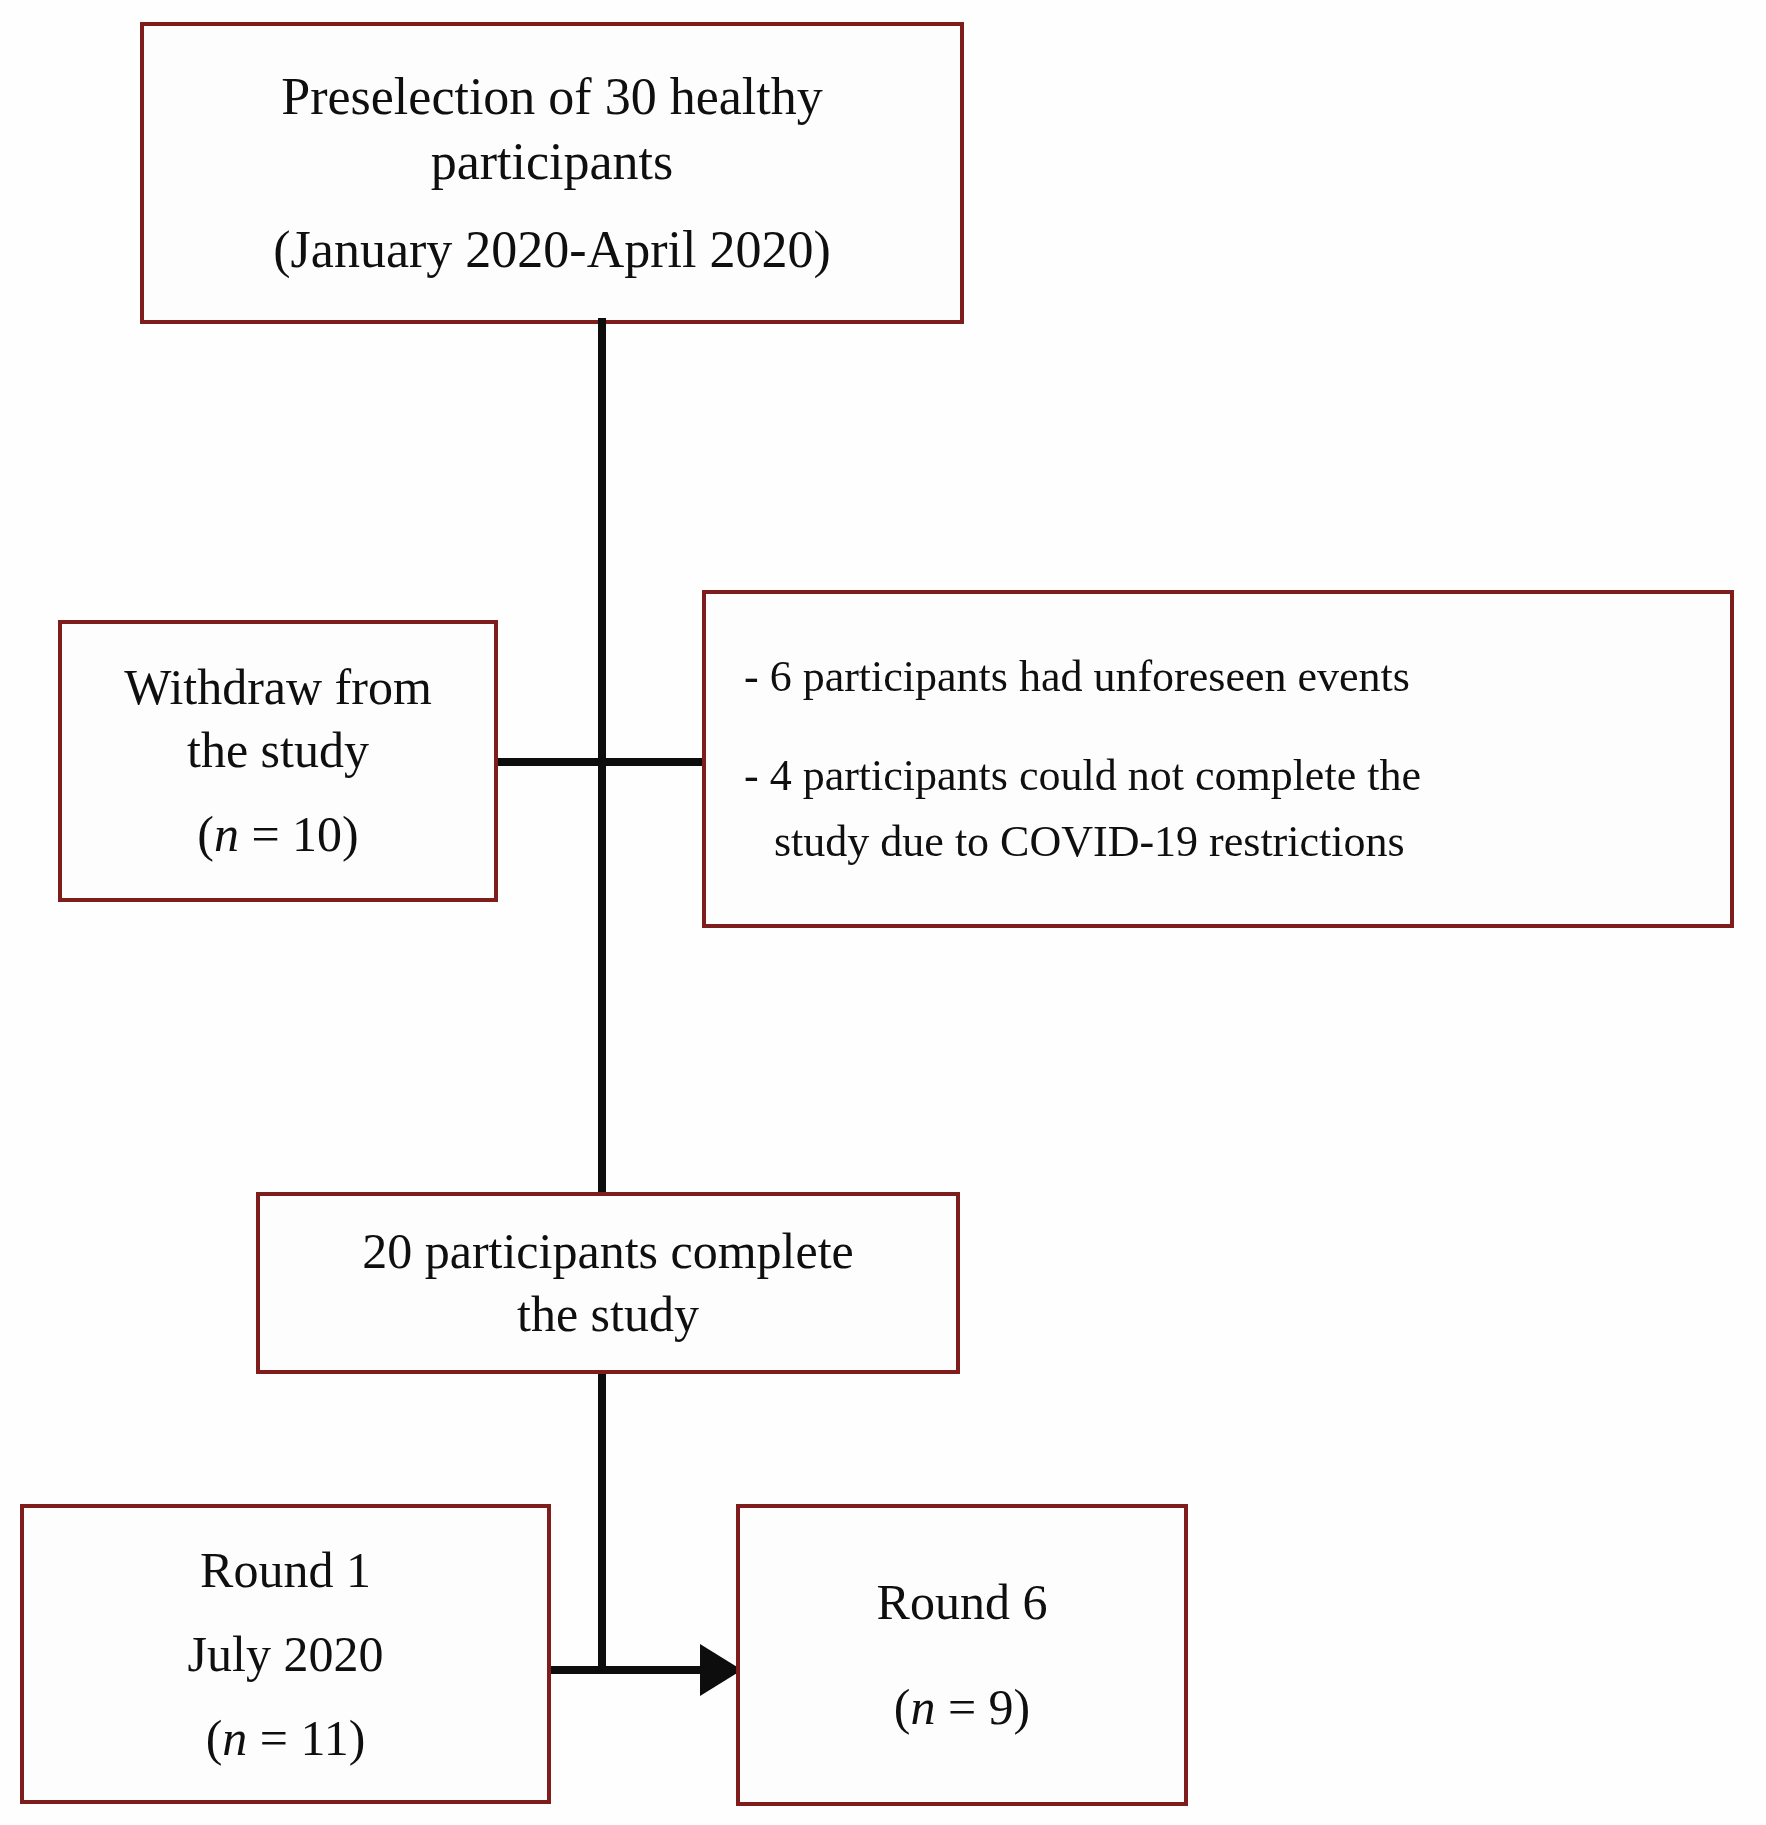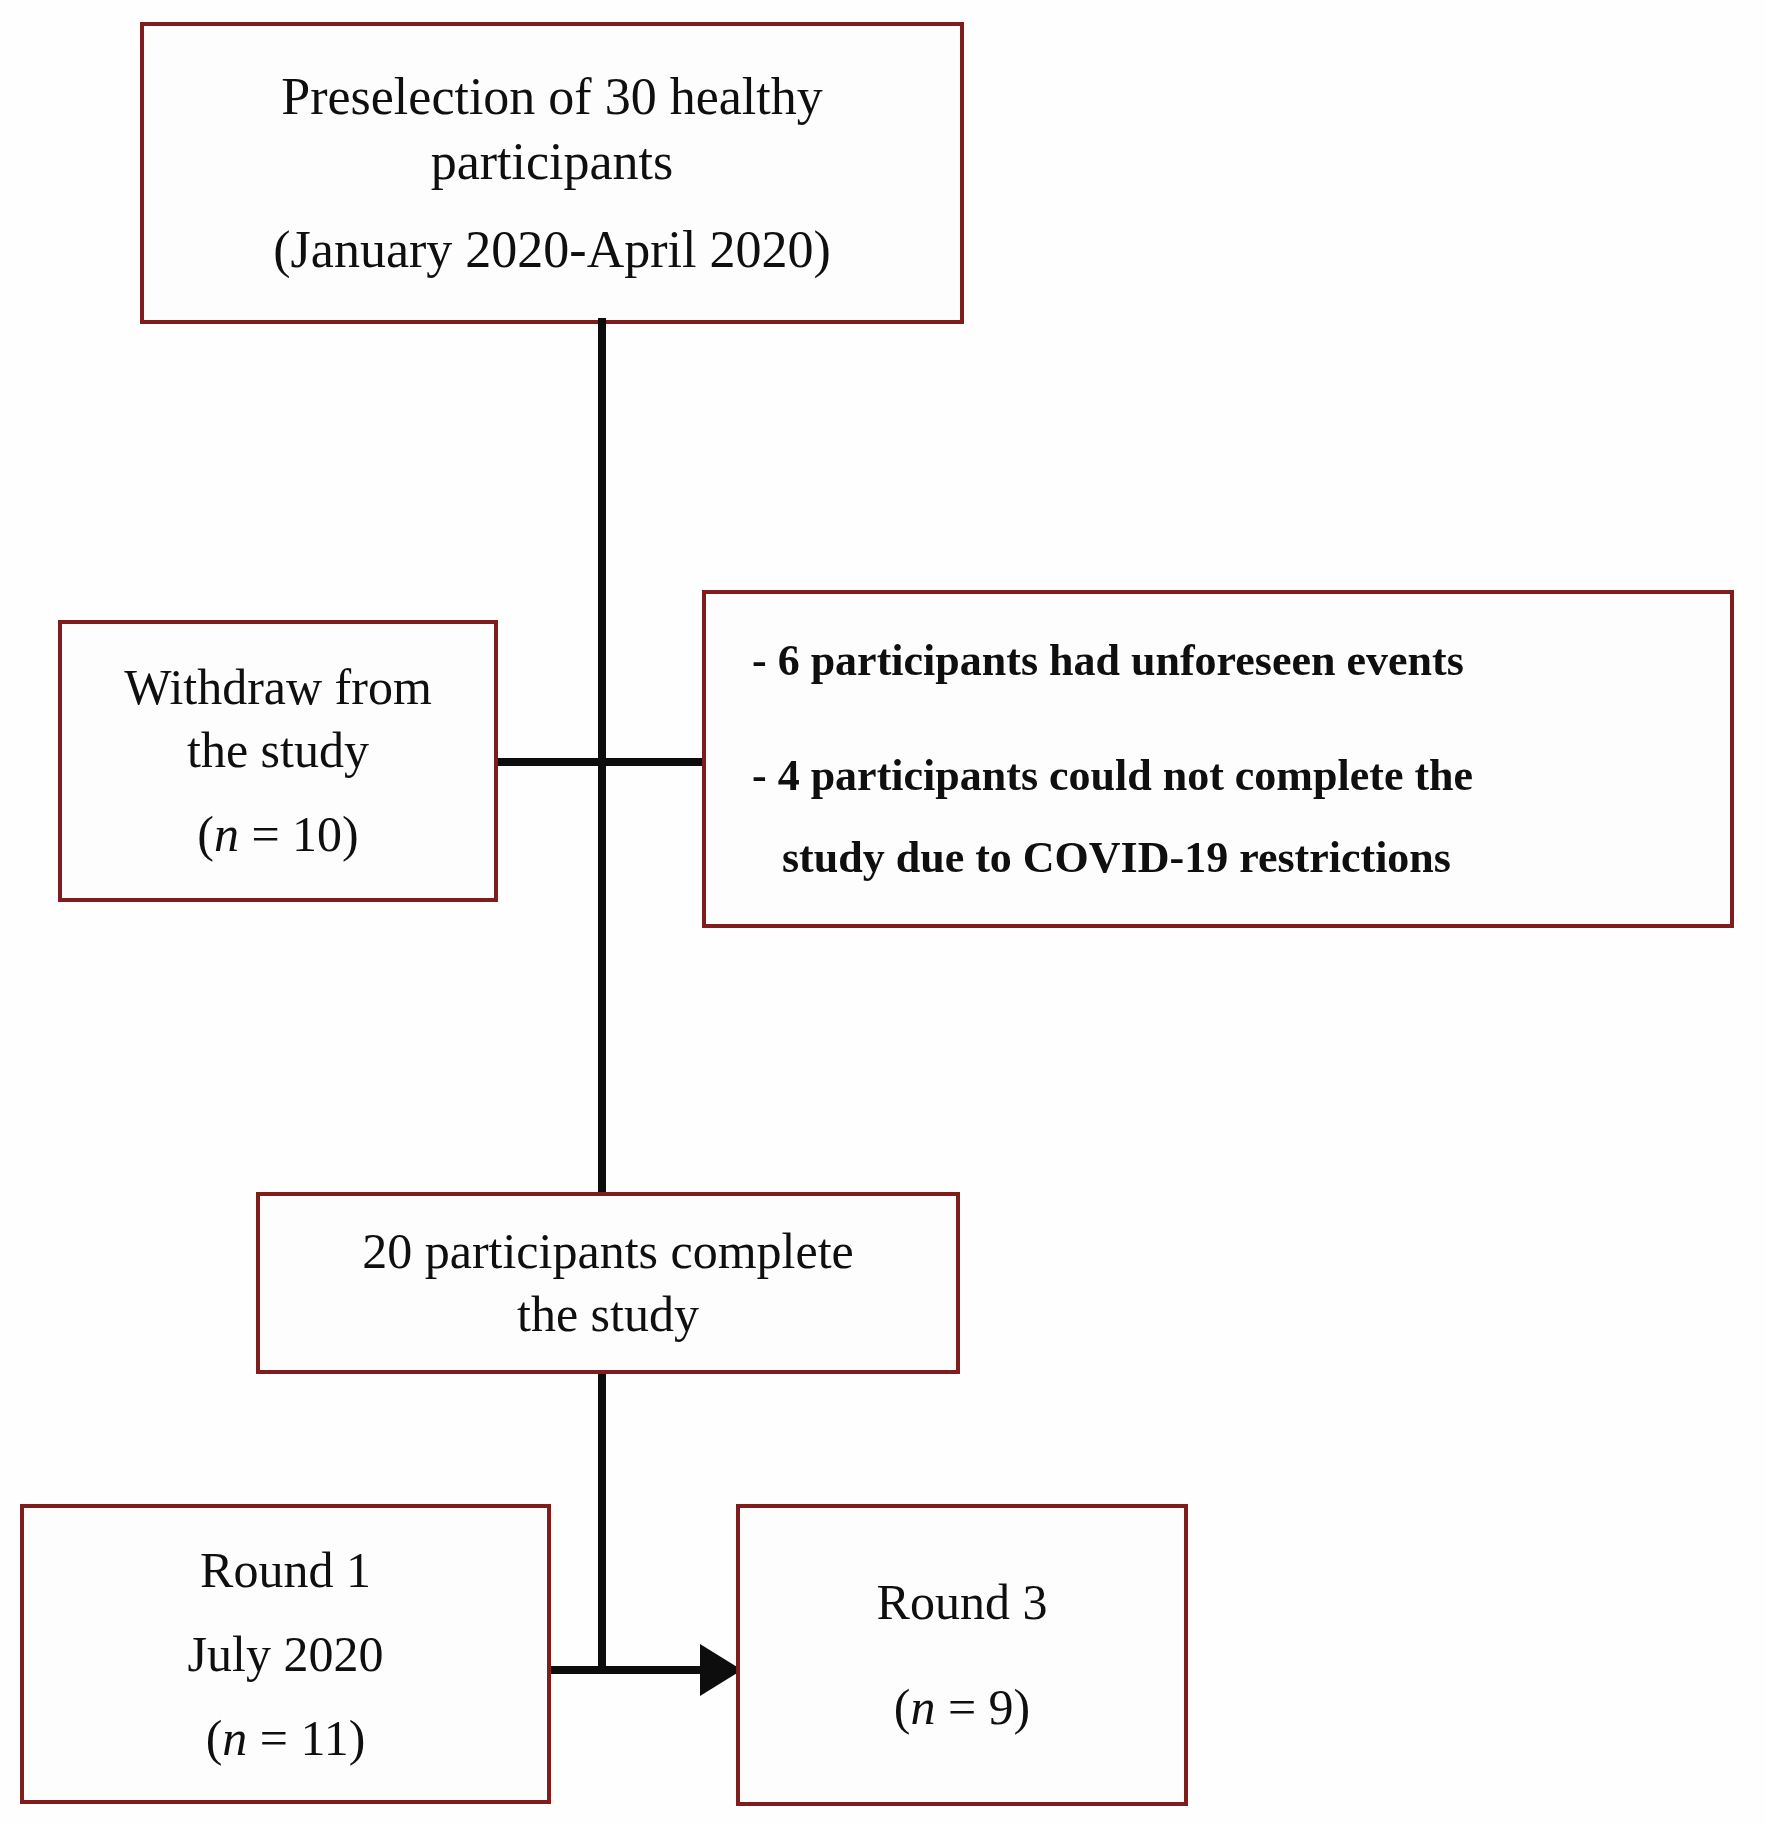--- a/index.html
+++ b/index.html
@@ -68,22 +68,21 @@
   }
   #box-round2 {
     left: 736px;  top: 1504px; width: 452px; height: 302px;
     font-size: 50px;
     padding: 4px 10px;
   }
 
   .reason-item {
     display: block;
     width: 100%;
-    margin: 12px;
-    font-weight: bold;
+    margin: 4px;
   }
   .reason-spacer { height: 34px; }
   .reason-cont { display: block; padding-left: 30px; }
 
   em.n { font-style: italic; }
 
   
   .vline {
     position: absolute;
     width: 8px;
@@ -161,19 +160,19 @@
 
   <div class="box" id="box-round1">
     <span class="line">Round 1</span>
     <span class="gap"></span>
     <span class="line">July 2020</span>
     <span class="gap"></span>
     <span class="line"><span>(</span><em class="n">n</em><span> = </span><span>11</span><span>)</span></span>
   </div>
 
   <div class="box" id="box-round2">
-    <span class="line">Round 3</span>
+    <span class="line">Round 6</span>
     <span class="gap"></span>
     <span class="gap"></span>
     <span class="line"><span>(</span><em class="n">n</em><span> = </span><span>9</span><span>)</span></span>
   </div>
 
 </div>
 
 </body></html>

